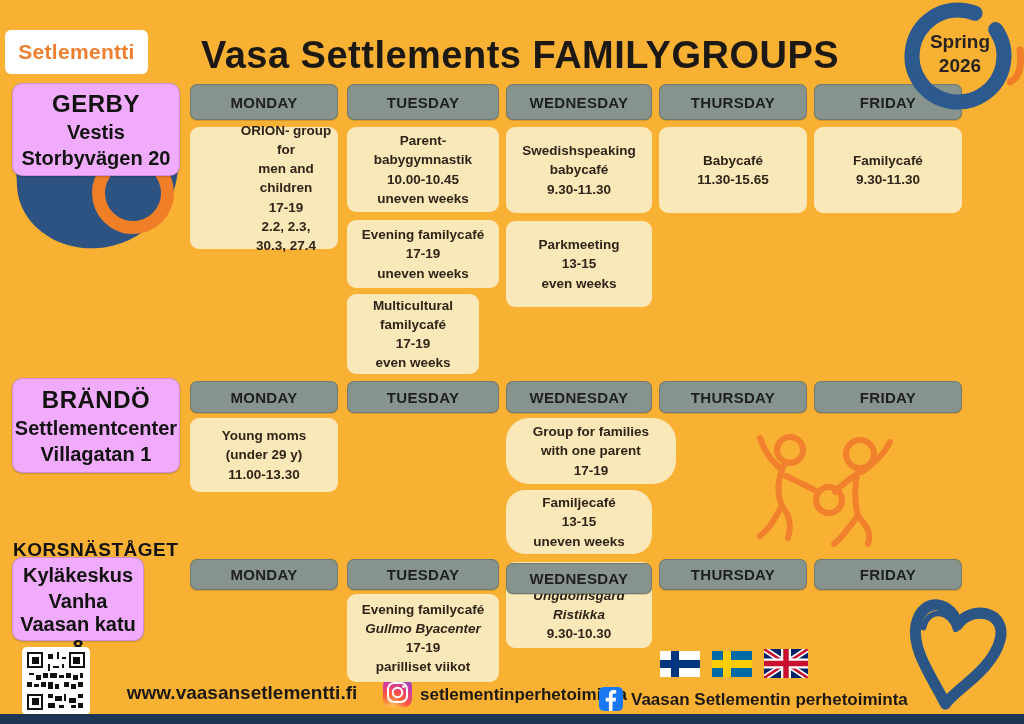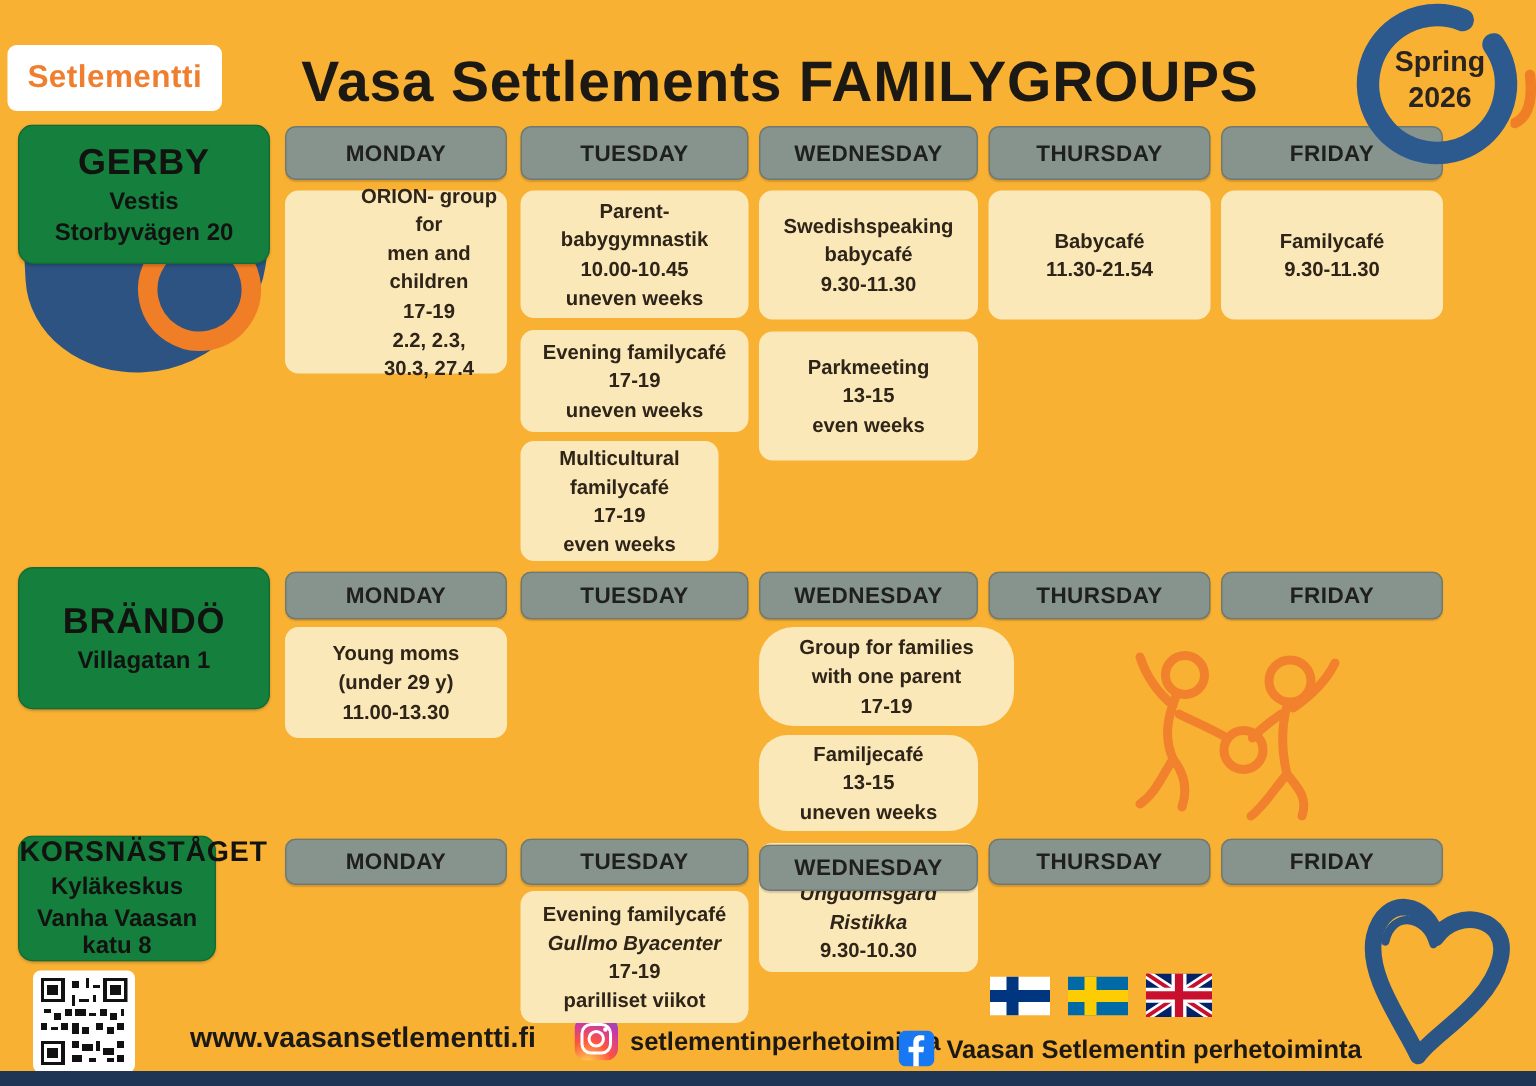--- a/index.html
+++ b/index.html
@@ -20,28 +20,28 @@
     letter-spacing:.5px;white-space:nowrap;margin-top:16px;
   }
   .badge-text{ text-align:center;font-weight:bold;font-size:19px;color:#2A2420;line-height:1.25;}
   .day-h{
     background:#87948E;border:1px solid rgba(0,0,0,.18);border-radius:7px;
     display:flex;align-items:center;justify-content:center;
     font-weight:bold;font-size:15px;color:#1F1F1D;letter-spacing:.3px;
     box-shadow:0 1px 1px rgba(0,0,0,.15);
   }
   .loc{
-    background:#15803d;border:1px solid rgba(0,0,0,.15);border-radius:10px;
+    background:#f0abfc;border:1px solid rgba(0,0,0,.15);border-radius:10px;
     color:#121210;text-align:center;z-index:5;
     display:flex;flex-direction:column;justify-content:center;gap:3px;
     box-shadow:0 1px 2px rgba(0,0,0,.2);
   }
   .loc .t{font-weight:bold;font-size:24px;letter-spacing:.5px;}
   .loc .t.small{font-size:19px;}
-  .loc .s{font-weight:bold;font-size:16px;}
+  .loc .s{font-weight:bold;font-size:20px;}
   .card{
     background:#FBE8B9;border-radius:9px;color:#2E2418;
     font-weight:bold;font-size:13.5px;line-height:1.42;text-align:center;
     display:flex;flex-direction:column;justify-content:center;
     padding:5px 4px;z-index:4;
   }
   .card .it{font-style:italic;}
   .card .sp{height:17px;}
   .blob{
     background:#2C5382;z-index:1;
@@ -134,30 +134,31 @@
 </div>
 
 <div class="abs card" style="left:506px;top:221px;width:146px;height:86px;">
   <div>Parkmeeting</div>
   <div>13-15</div>
   <div>even weeks</div>
 </div>
 
 <div class="abs card" style="left:659px;top:127px;width:148px;height:86px;">
   <div>Babycafé</div>
-  <div>11.30-21.54</div>
+  <div>11.30-15.65</div>
 </div>
 
 <div class="abs card" style="left:814px;top:127px;width:148px;height:86px;">
   <div>Familycafé</div>
   <div>9.30-11.30</div>
 </div>
 
 <div class="abs loc" style="left:12px;top:378px;width:168px;height:95px;">
   <div class="t">BRÄNDÖ</div>
+  <div class="s">Settlementcenter</div>
   <div class="s">Villagatan 1</div>
 </div>
 
 <div class="abs day-h" style="left:190px;top:381px;width:148px;height:32px;">MONDAY</div>
 <div class="abs day-h" style="left:347px;top:381px;width:152px;height:32px;">TUESDAY</div>
 <div class="abs day-h" style="left:506px;top:381px;width:146px;height:32px;">WEDNESDAY</div>
 <div class="abs day-h" style="left:659px;top:381px;width:148px;height:32px;">THURSDAY</div>
 <div class="abs day-h" style="left:814px;top:381px;width:148px;height:32px;">FRIDAY</div>
 
 <div class="abs card" style="left:190px;top:418px;width:148px;height:74px;">

